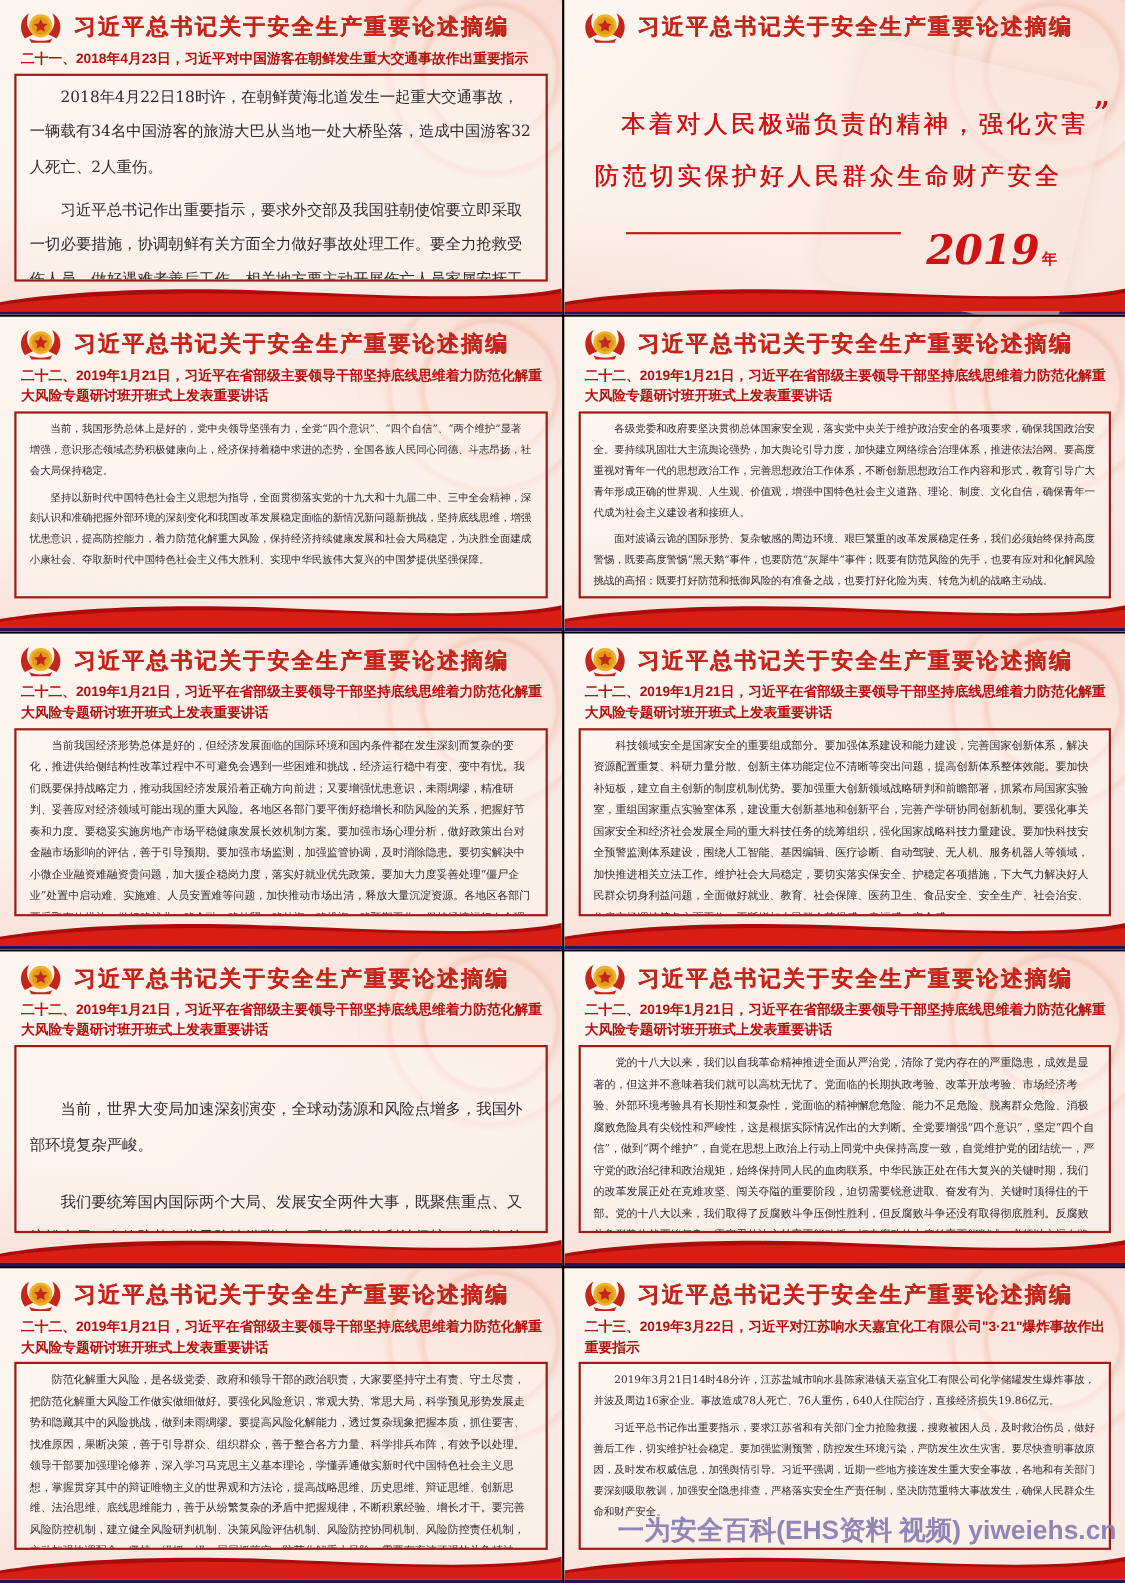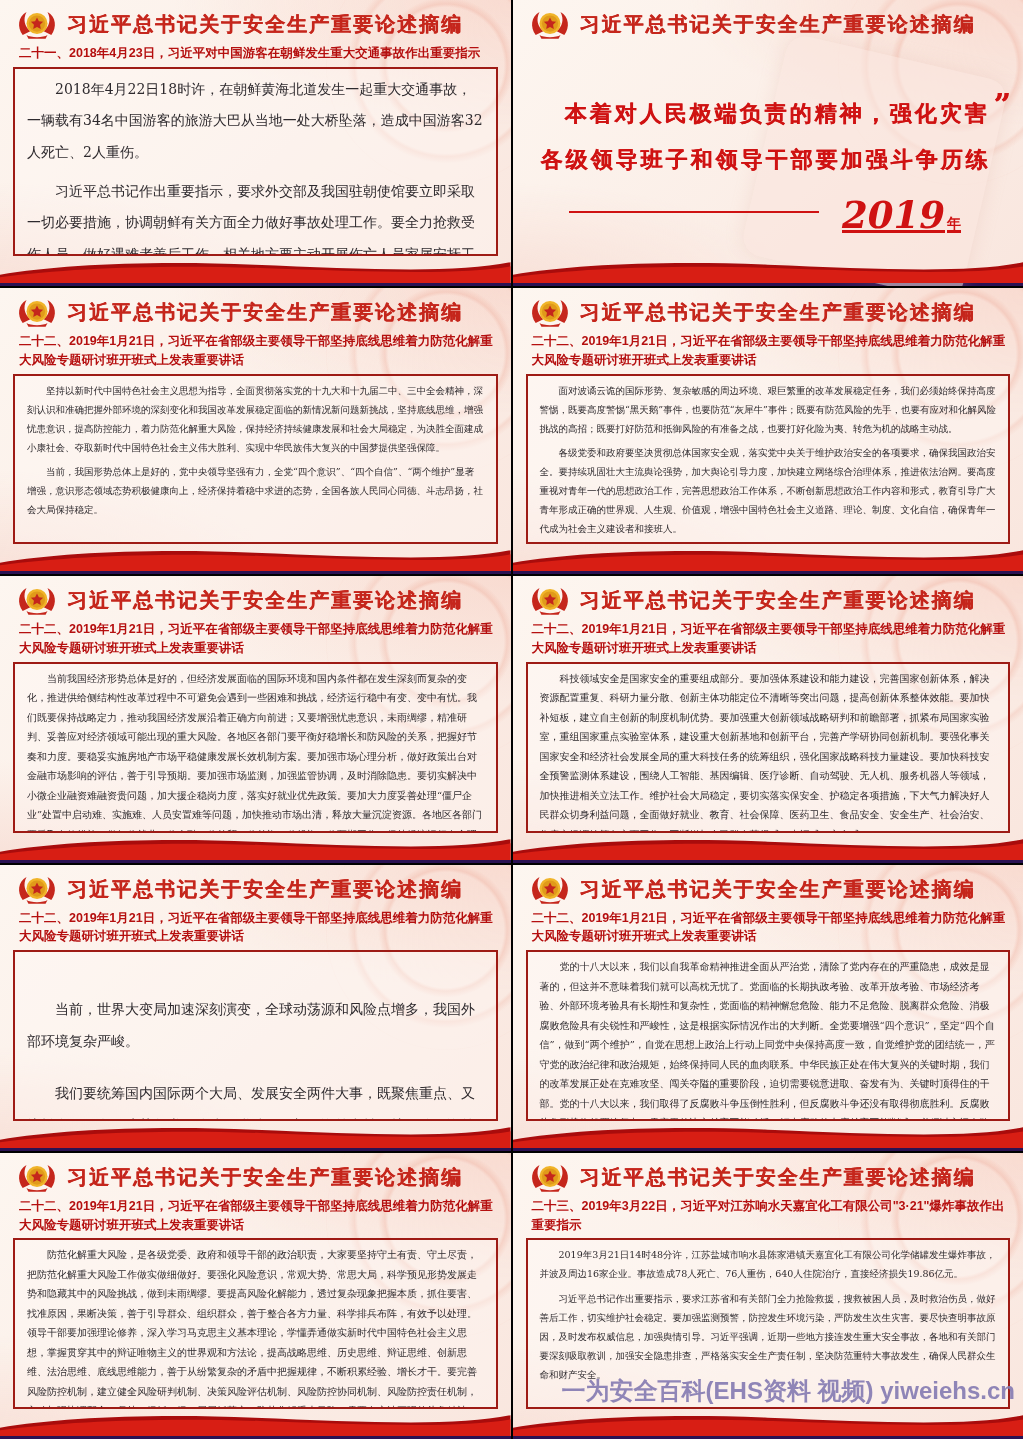--- a/index.html
+++ b/index.html
@@ -64,30 +64,30 @@
   .spread p + p{margin-top:1.5em;}
   .ribbon{position:absolute;left:0;bottom:3px;width:100%;height:25px;z-index:3;}
   
   .quote-area{flex:1;position:relative;z-index:2;}
   .quote-card{
     position:absolute;right:36px;top:14px;width:225px;height:225px;border-radius:20px;
     background:rgba(250,228,221,.55);transform:rotate(13deg);
     box-shadow:0 0 18px rgba(225,170,155,.25);
   }
   .quote-line{
-    position:absolute;font-family:"DejaVu Serif",serif;font-weight:bold;color:#cf1212;
+    position:absolute;font-family:"DejaVu Serif",serif;font-weight:normal;color:#cf1212;
     font-size:22px;letter-spacing:3px;white-space:nowrap;text-shadow:.4px 0 0 #cf1212;
   }
   .quote-line1{left:52px;top:46px;}
   .quote-line2{left:28px;top:104px;}
   .quote-mark{font-size:30px;vertical-align:6px;margin-left:4px;}
   .quote-underline{position:absolute;left:56px;top:170px;width:250px;border-top:2px solid #cf1212;}
   .quote-year{
-    position:absolute;right:62px;top:152px;font-family:"DejaVu Serif",serif;
-    font-weight:bold;font-style:italic;font-size:37px;color:#cf1212;text-decoration:underline;
+    position:absolute;right:62px;top:164px;font-family:"DejaVu Serif",serif;
+    font-weight:bold;font-style:italic;font-size:37px;color:#cf1212;
   }
   .quote-year .year-suffix{font-size:14px;font-style:normal;margin-left:2px;}
   .watermark{
     position:absolute;right:8px;bottom:32px;z-index:60;
     font-size:24px;font-weight:bold;color:rgba(133,124,178,.92);
     letter-spacing:0;white-space:nowrap;
   }
 </style>
 </head>
 <body>
@@ -131,21 +131,21 @@
             <circle cx="22" cy="15" r="11" fill="#f0b428"></circle>
             <circle cx="22" cy="15" r="8.5" fill="#e09a1a"></circle>
             <path d="M22,8.6 l2,4 4.4,.6 -3.2,3 .8,4.4 -4,-2.1 -4,2.1 .8,-4.4 -3.2,-3 4.4,-.6 Z" fill="#c5261c"></path>
           </svg>
       </span>
       <h1 class="slide-title">习近平总书记关于安全生产重要论述摘编</h1>
     </div>
     <div class="quote-area">
       <div class="quote-card"></div>
       <div class="quote-line quote-line1"><span>本着对人民极端负责的精神，强化灾害</span><span class="quote-mark">”</span></div>
-      <div class="quote-line quote-line2">各级领导班子和领导干部要加强斗争历练</div>
+      <div class="quote-line quote-line2">防范切实保护好人民群众生命财产安全</div>
       <div class="quote-underline"></div>
       <div class="quote-year"><span>2019</span><span class="year-suffix">年</span></div>
     </div>
     <svg class="ribbon" viewBox="0 0 511 30" preserveAspectRatio="none">
         <path d="M0,20 C60,8 150,3 255,8 C360,13 455,19 511,5 L511,30 L0,30 Z" fill="#a90c0c"></path>
         <path d="M0,23 C70,12 160,8 260,12 C365,16 458,21 511,10 L511,30 L0,30 Z" fill="#d81e14"></path>
       </svg>
   </section>
 
   <section class="slide">
@@ -158,22 +158,22 @@
             <path d="M11,27 C15,30 29,30 33,27 L31,31 L13,31 Z" fill="#c5261c"></path>
             <circle cx="22" cy="15" r="11" fill="#f0b428"></circle>
             <circle cx="22" cy="15" r="8.5" fill="#e09a1a"></circle>
             <path d="M22,8.6 l2,4 4.4,.6 -3.2,3 .8,4.4 -4,-2.1 -4,2.1 .8,-4.4 -3.2,-3 4.4,-.6 Z" fill="#c5261c"></path>
           </svg>
       </span>
       <h1 class="slide-title">习近平总书记关于安全生产重要论述摘编</h1>
     </div>
     <h2 class="slide-subtitle">二十二、2019年1月21日，习近平在省部级主要领导干部坚持底线思维着力防范化解重大风险专题研讨班开班式上发表重要讲话</h2>
     <div class="body-box fs-sm">
+      <p>当前，我国形势总体上是好的，党中央领导坚强有力，全党“四个意识”、“四个自信”、“两个维护”显著增强，意识形态领域态势积极健康向上，经济保持着稳中求进的态势，全国各族人民同心同德、斗志昂扬，社会大局保持稳定。</p>
       <p>坚持以新时代中国特色社会主义思想为指导，全面贯彻落实党的十九大和十九届二中、三中全会精神，深刻认识和准确把握外部环境的深刻变化和我国改革发展稳定面临的新情况新问题新挑战，坚持底线思维，增强忧患意识，提高防控能力，着力防范化解重大风险，保持经济持续健康发展和社会大局稳定，为决胜全面建成小康社会、夺取新时代中国特色社会主义伟大胜利、实现中华民族伟大复兴的中国梦提供坚强保障。</p>
-      <p>当前，我国形势总体上是好的，党中央领导坚强有力，全党“四个意识”、“四个自信”、“两个维护”显著增强，意识形态领域态势积极健康向上，经济保持着稳中求进的态势，全国各族人民同心同德、斗志昂扬，社会大局保持稳定。</p>
     </div>
     <svg class="ribbon" viewBox="0 0 511 30" preserveAspectRatio="none">
         <path d="M0,20 C60,8 150,3 255,8 C360,13 455,19 511,5 L511,30 L0,30 Z" fill="#a90c0c"></path>
         <path d="M0,23 C70,12 160,8 260,12 C365,16 458,21 511,10 L511,30 L0,30 Z" fill="#d81e14"></path>
       </svg>
   </section>
 
   <section class="slide">
     <div class="deco"></div>
     <div class="slide-header">
@@ -184,22 +184,22 @@
             <path d="M11,27 C15,30 29,30 33,27 L31,31 L13,31 Z" fill="#c5261c"></path>
             <circle cx="22" cy="15" r="11" fill="#f0b428"></circle>
             <circle cx="22" cy="15" r="8.5" fill="#e09a1a"></circle>
             <path d="M22,8.6 l2,4 4.4,.6 -3.2,3 .8,4.4 -4,-2.1 -4,2.1 .8,-4.4 -3.2,-3 4.4,-.6 Z" fill="#c5261c"></path>
           </svg>
       </span>
       <h1 class="slide-title">习近平总书记关于安全生产重要论述摘编</h1>
     </div>
     <h2 class="slide-subtitle">二十二、2019年1月21日，习近平在省部级主要领导干部坚持底线思维着力防范化解重大风险专题研讨班开班式上发表重要讲话</h2>
     <div class="body-box fs-sm">
+      <p>各级党委和政府要坚决贯彻总体国家安全观，落实党中央关于维护政治安全的各项要求，确保我国政治安全。要持续巩固壮大主流舆论强势，加大舆论引导力度，加快建立网络综合治理体系，推进依法治网。要高度重视对青年一代的思想政治工作，完善思想政治工作体系，不断创新思想政治工作内容和形式，教育引导广大青年形成正确的世界观、人生观、价值观，增强中国特色社会主义道路、理论、制度、文化自信，确保青年一代成为社会主义建设者和接班人。</p>
       <p>面对波谲云诡的国际形势、复杂敏感的周边环境、艰巨繁重的改革发展稳定任务，我们必须始终保持高度警惕，既要高度警惕“黑天鹅”事件，也要防范“灰犀牛”事件；既要有防范风险的先手，也要有应对和化解风险挑战的高招；既要打好防范和抵御风险的有准备之战，也要打好化险为夷、转危为机的战略主动战。</p>
-      <p>各级党委和政府要坚决贯彻总体国家安全观，落实党中央关于维护政治安全的各项要求，确保我国政治安全。要持续巩固壮大主流舆论强势，加大舆论引导力度，加快建立网络综合治理体系，推进依法治网。要高度重视对青年一代的思想政治工作，完善思想政治工作体系，不断创新思想政治工作内容和形式，教育引导广大青年形成正确的世界观、人生观、价值观，增强中国特色社会主义道路、理论、制度、文化自信，确保青年一代成为社会主义建设者和接班人。</p>
     </div>
     <svg class="ribbon" viewBox="0 0 511 30" preserveAspectRatio="none">
         <path d="M0,20 C60,8 150,3 255,8 C360,13 455,19 511,5 L511,30 L0,30 Z" fill="#a90c0c"></path>
         <path d="M0,23 C70,12 160,8 260,12 C365,16 458,21 511,10 L511,30 L0,30 Z" fill="#d81e14"></path>
       </svg>
   </section>
 
   <section class="slide">
     <div class="deco"></div>
     <div class="slide-header">

